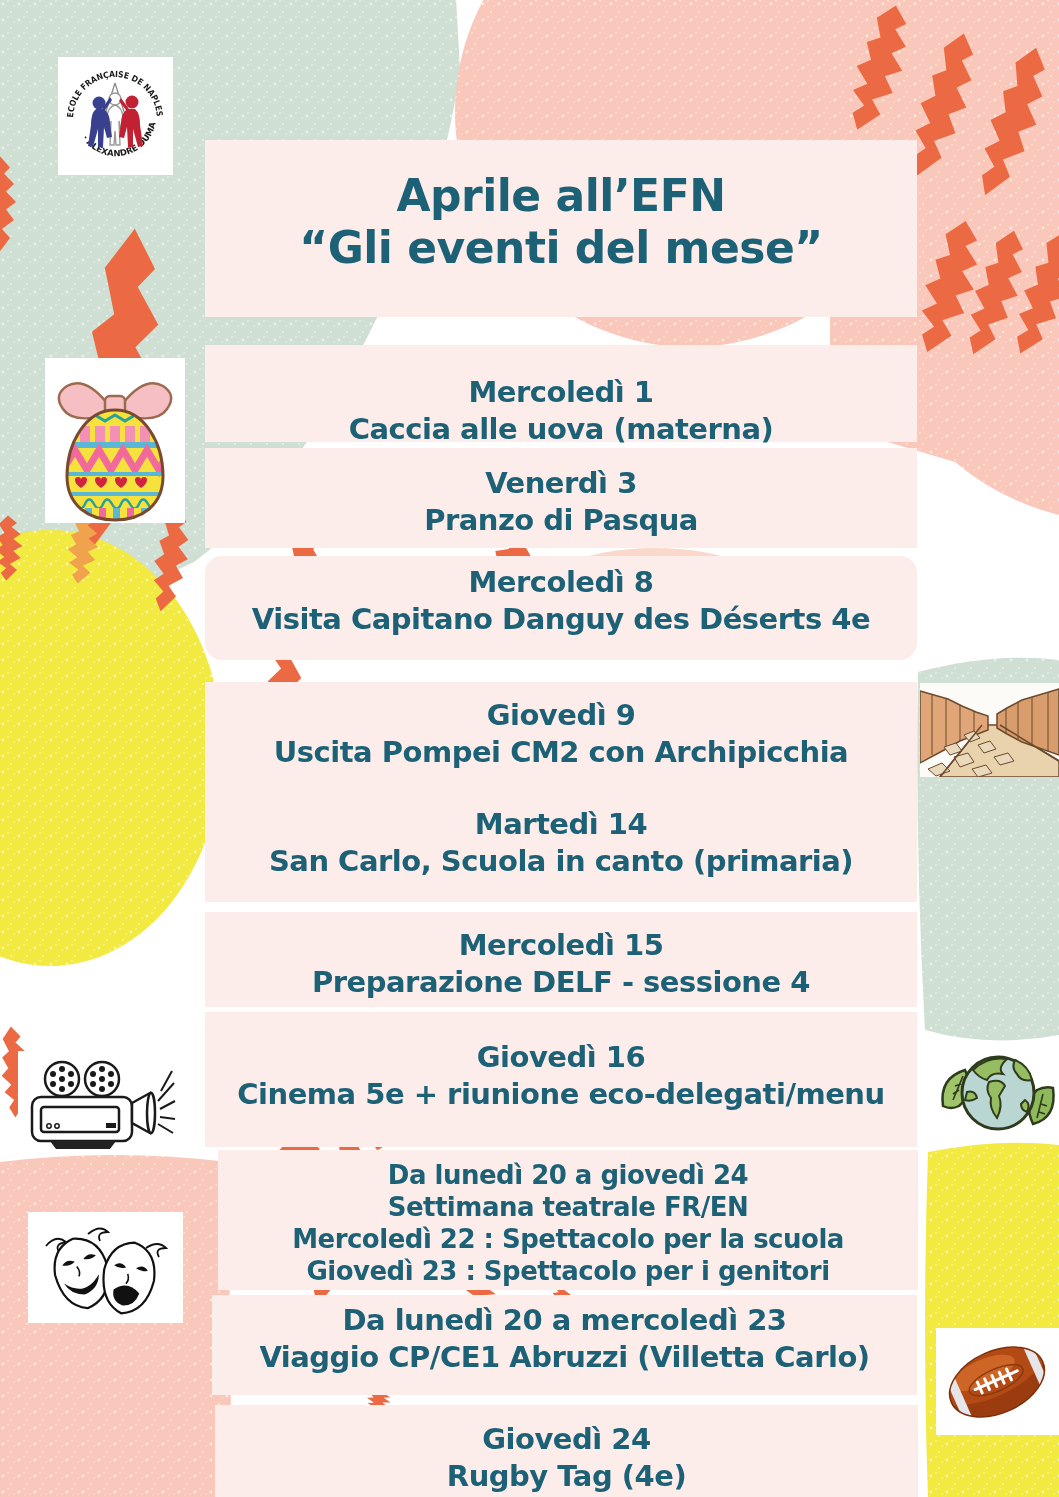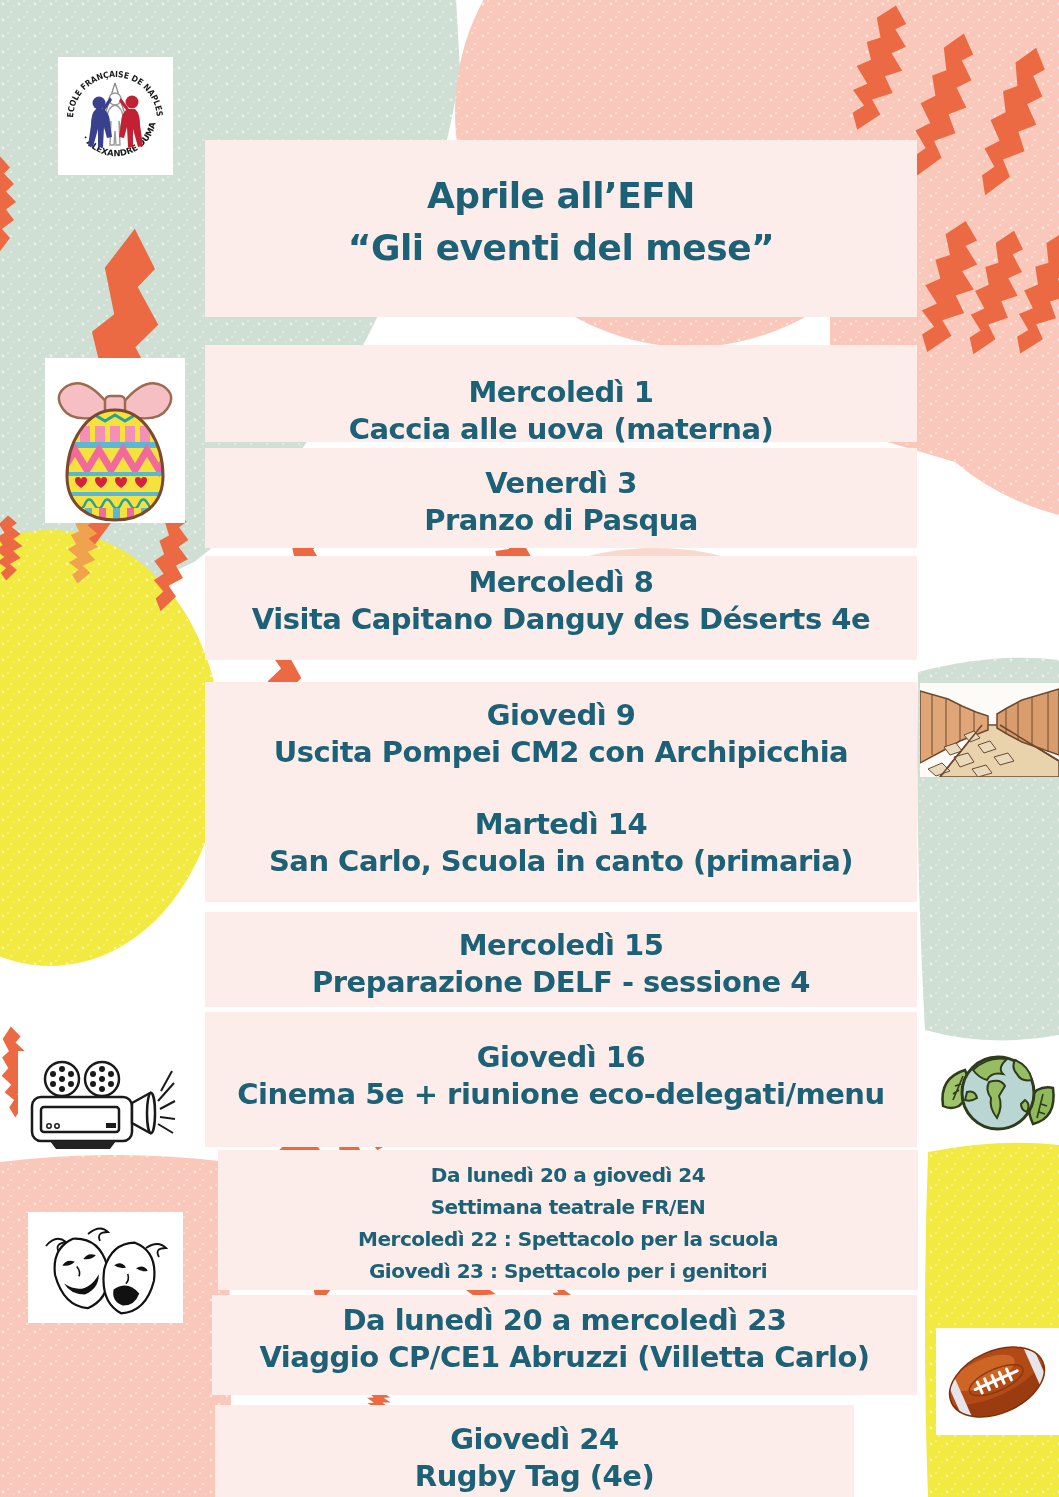--- a/index.html
+++ b/index.html
@@ -12,32 +12,32 @@
   .photo{position:absolute;background:#ffffff;}
   .photo svg{display:block;width:100%;height:100%;}
   .card{
     position:absolute; left:205px; width:712px;
     background:#fcedea; color:#1d6177;
     text-align:center; font-weight:bold;
     box-sizing:border-box;
   }
   .card .date,.card .line{line-height:37px;font-size:29px;letter-spacing:-0.5px;}
   .title-card{top:140px;height:177px;padding-top:30px;}
-  .title-card .t1,.title-card .t2{font-size:36px;line-height:52px;letter-spacing:-0.5px;}
+  .title-card .t1,.title-card .t2{font-size:44px;line-height:52px;letter-spacing:-0.5px;}
   .ev1{top:345px;height:97px;padding-top:29px;}
   .ev2{top:448px;height:100px;padding-top:17px;}
-  .ev3{top:556px;height:104px;padding-top:8px;}
+  .ev3{top:556px;height:104px;padding-top:8px;border-radius:17px;}
   .ev4{top:668px;height:108px;padding-top:15px;margin-top:14px;}
   .ev5{top:782px;height:120px;padding-top:24px;}
   .ev6{top:912px;height:95px;padding-top:15px;}
   .ev7{top:1012px;height:135px;padding-top:27px;}
   .ev8{top:1150px;height:140px;padding-top:9px;left:218px;width:700px;}
-  .ev8 .date,.ev8 .line{font-size:20px;line-height:32px;}
+  .ev8 .date,.ev8 .line{font-size:26px;line-height:32px;}
   .ev9{top:1295px;height:100px;padding-top:7px;left:212px;width:705px;}
-  .ev10{top:1405px;height:92px;padding-top:16px;left:215px;width:639px;}
+  .ev10{top:1405px;height:92px;padding-top:16px;left:215px;width:703px;}
 </style>
 </head>
 <body>
 
 <div class="poster">
 
   <svg class="bg" viewBox="0 0 1059 1497">
     <defs>
       <pattern id="spk" width="16" height="16" patternUnits="userSpaceOnUse">
         <circle cx="3" cy="4" r="1.4" fill="#ffffff" fill-opacity="0.55"></circle>

